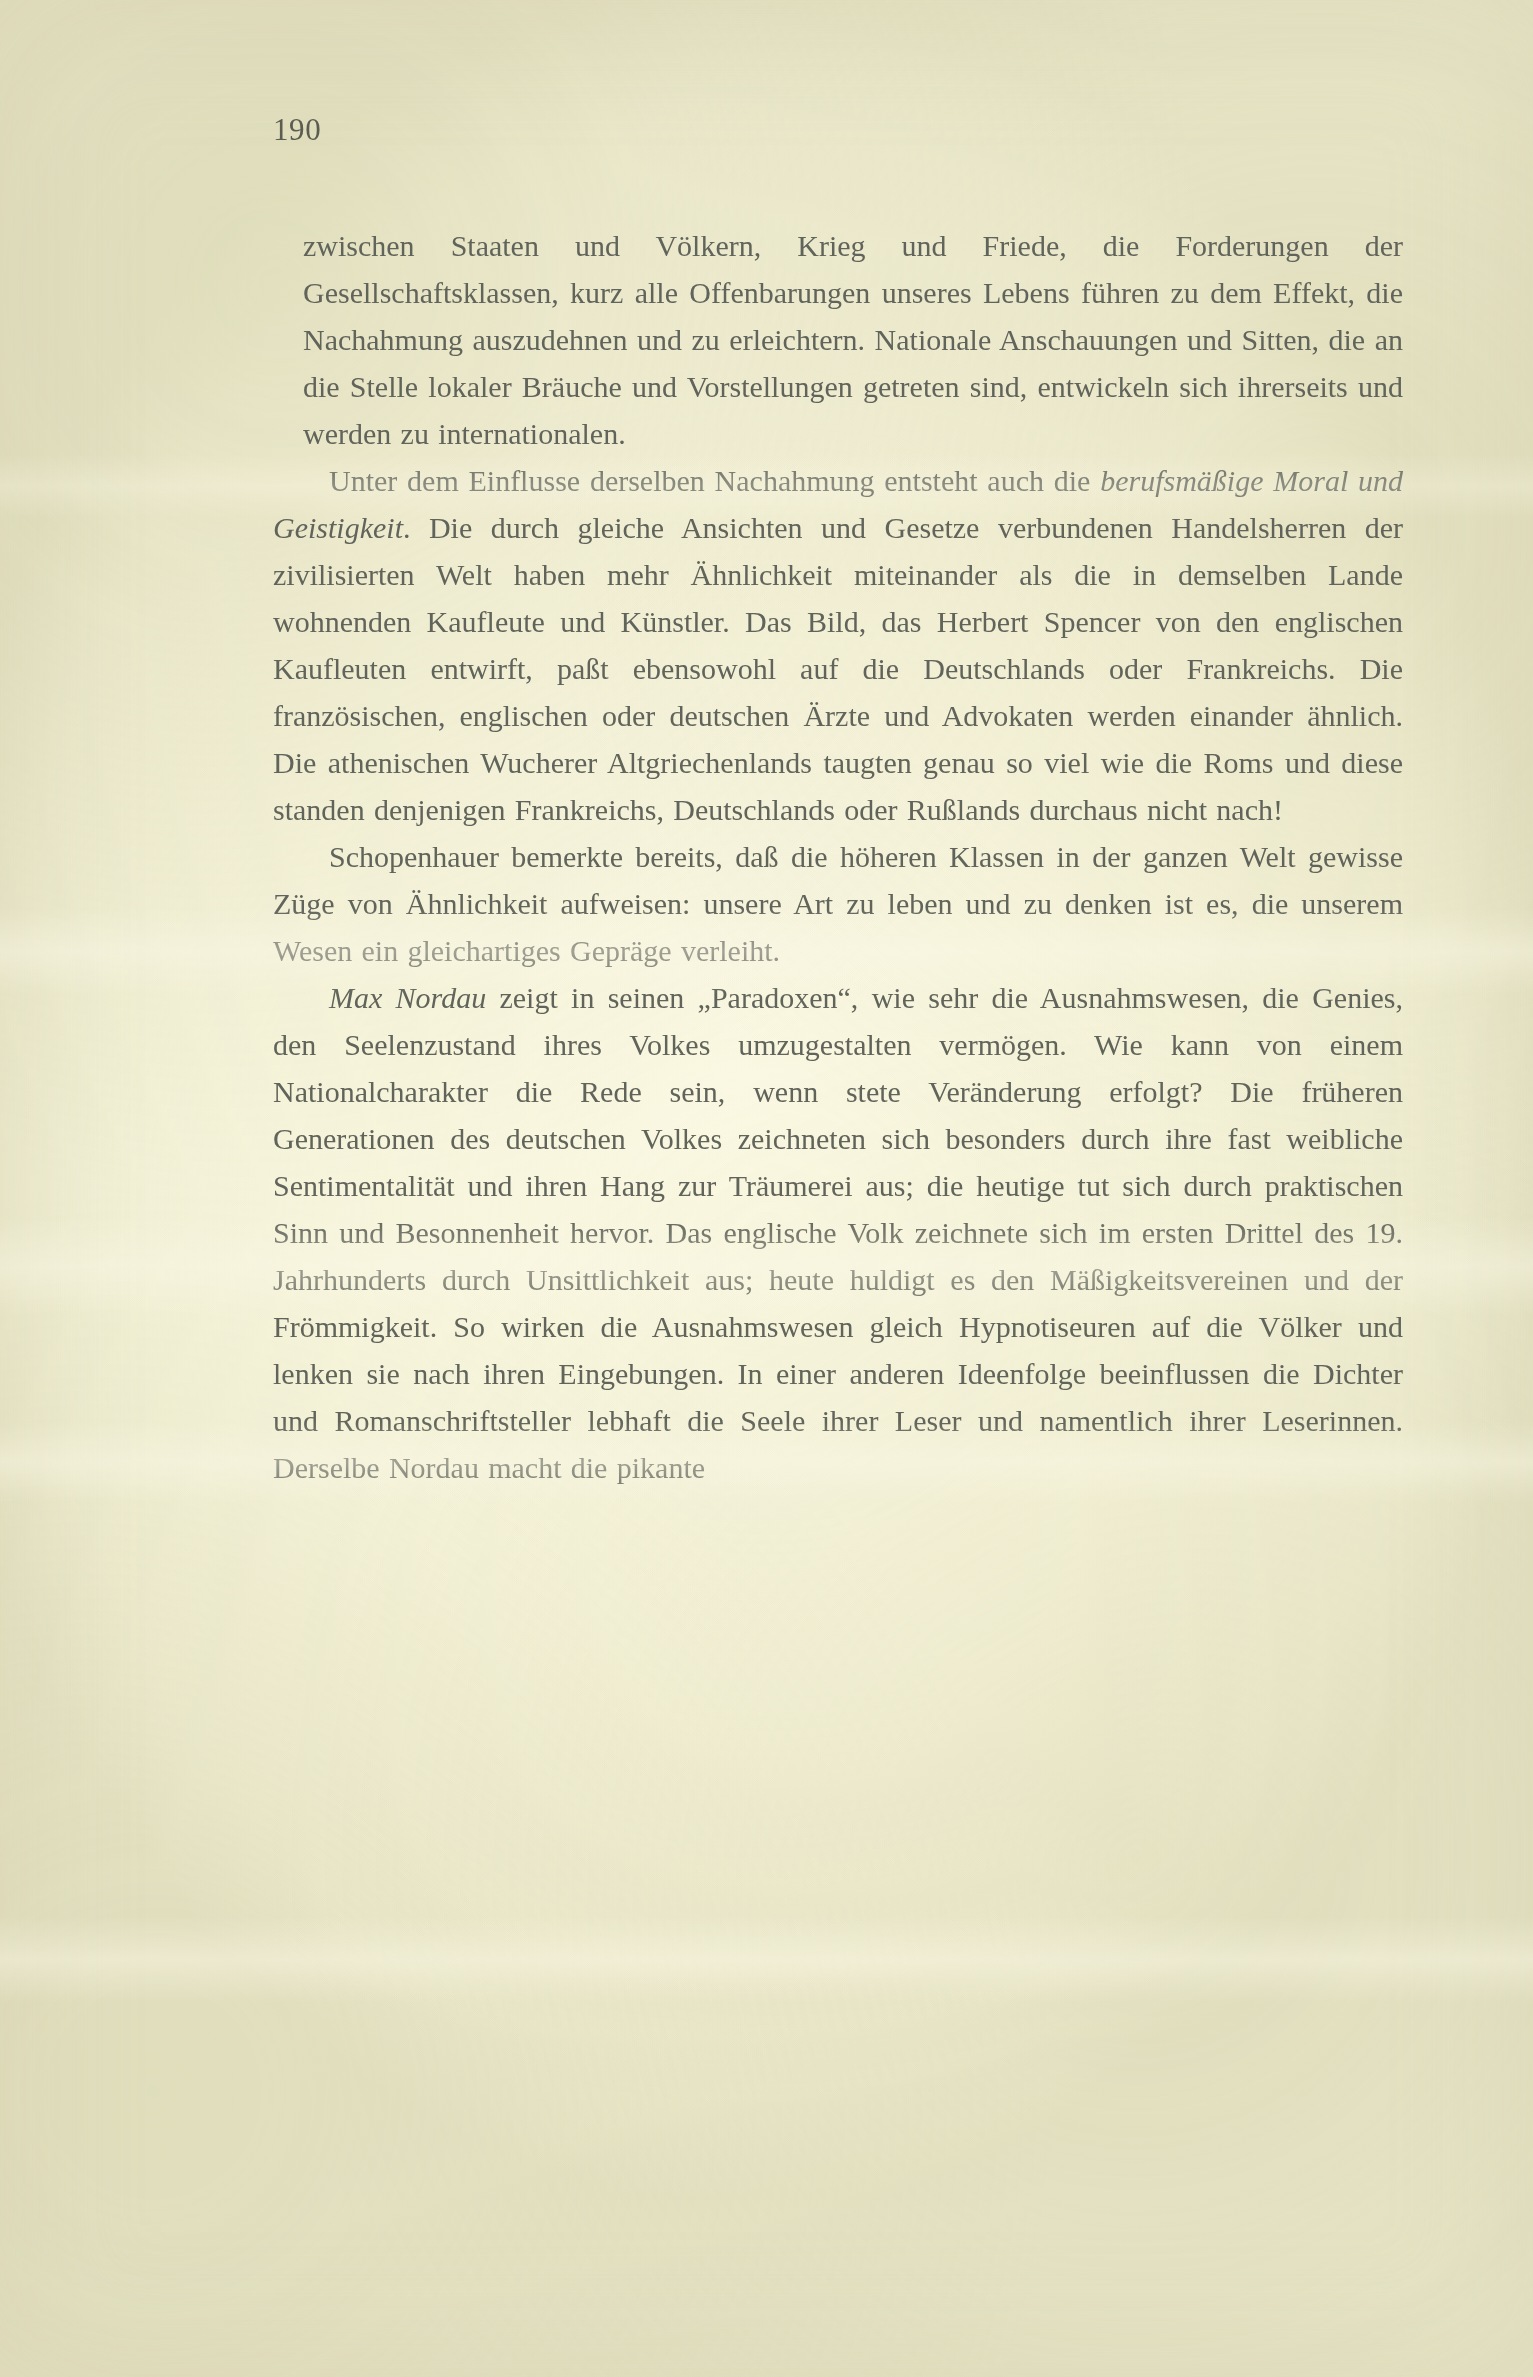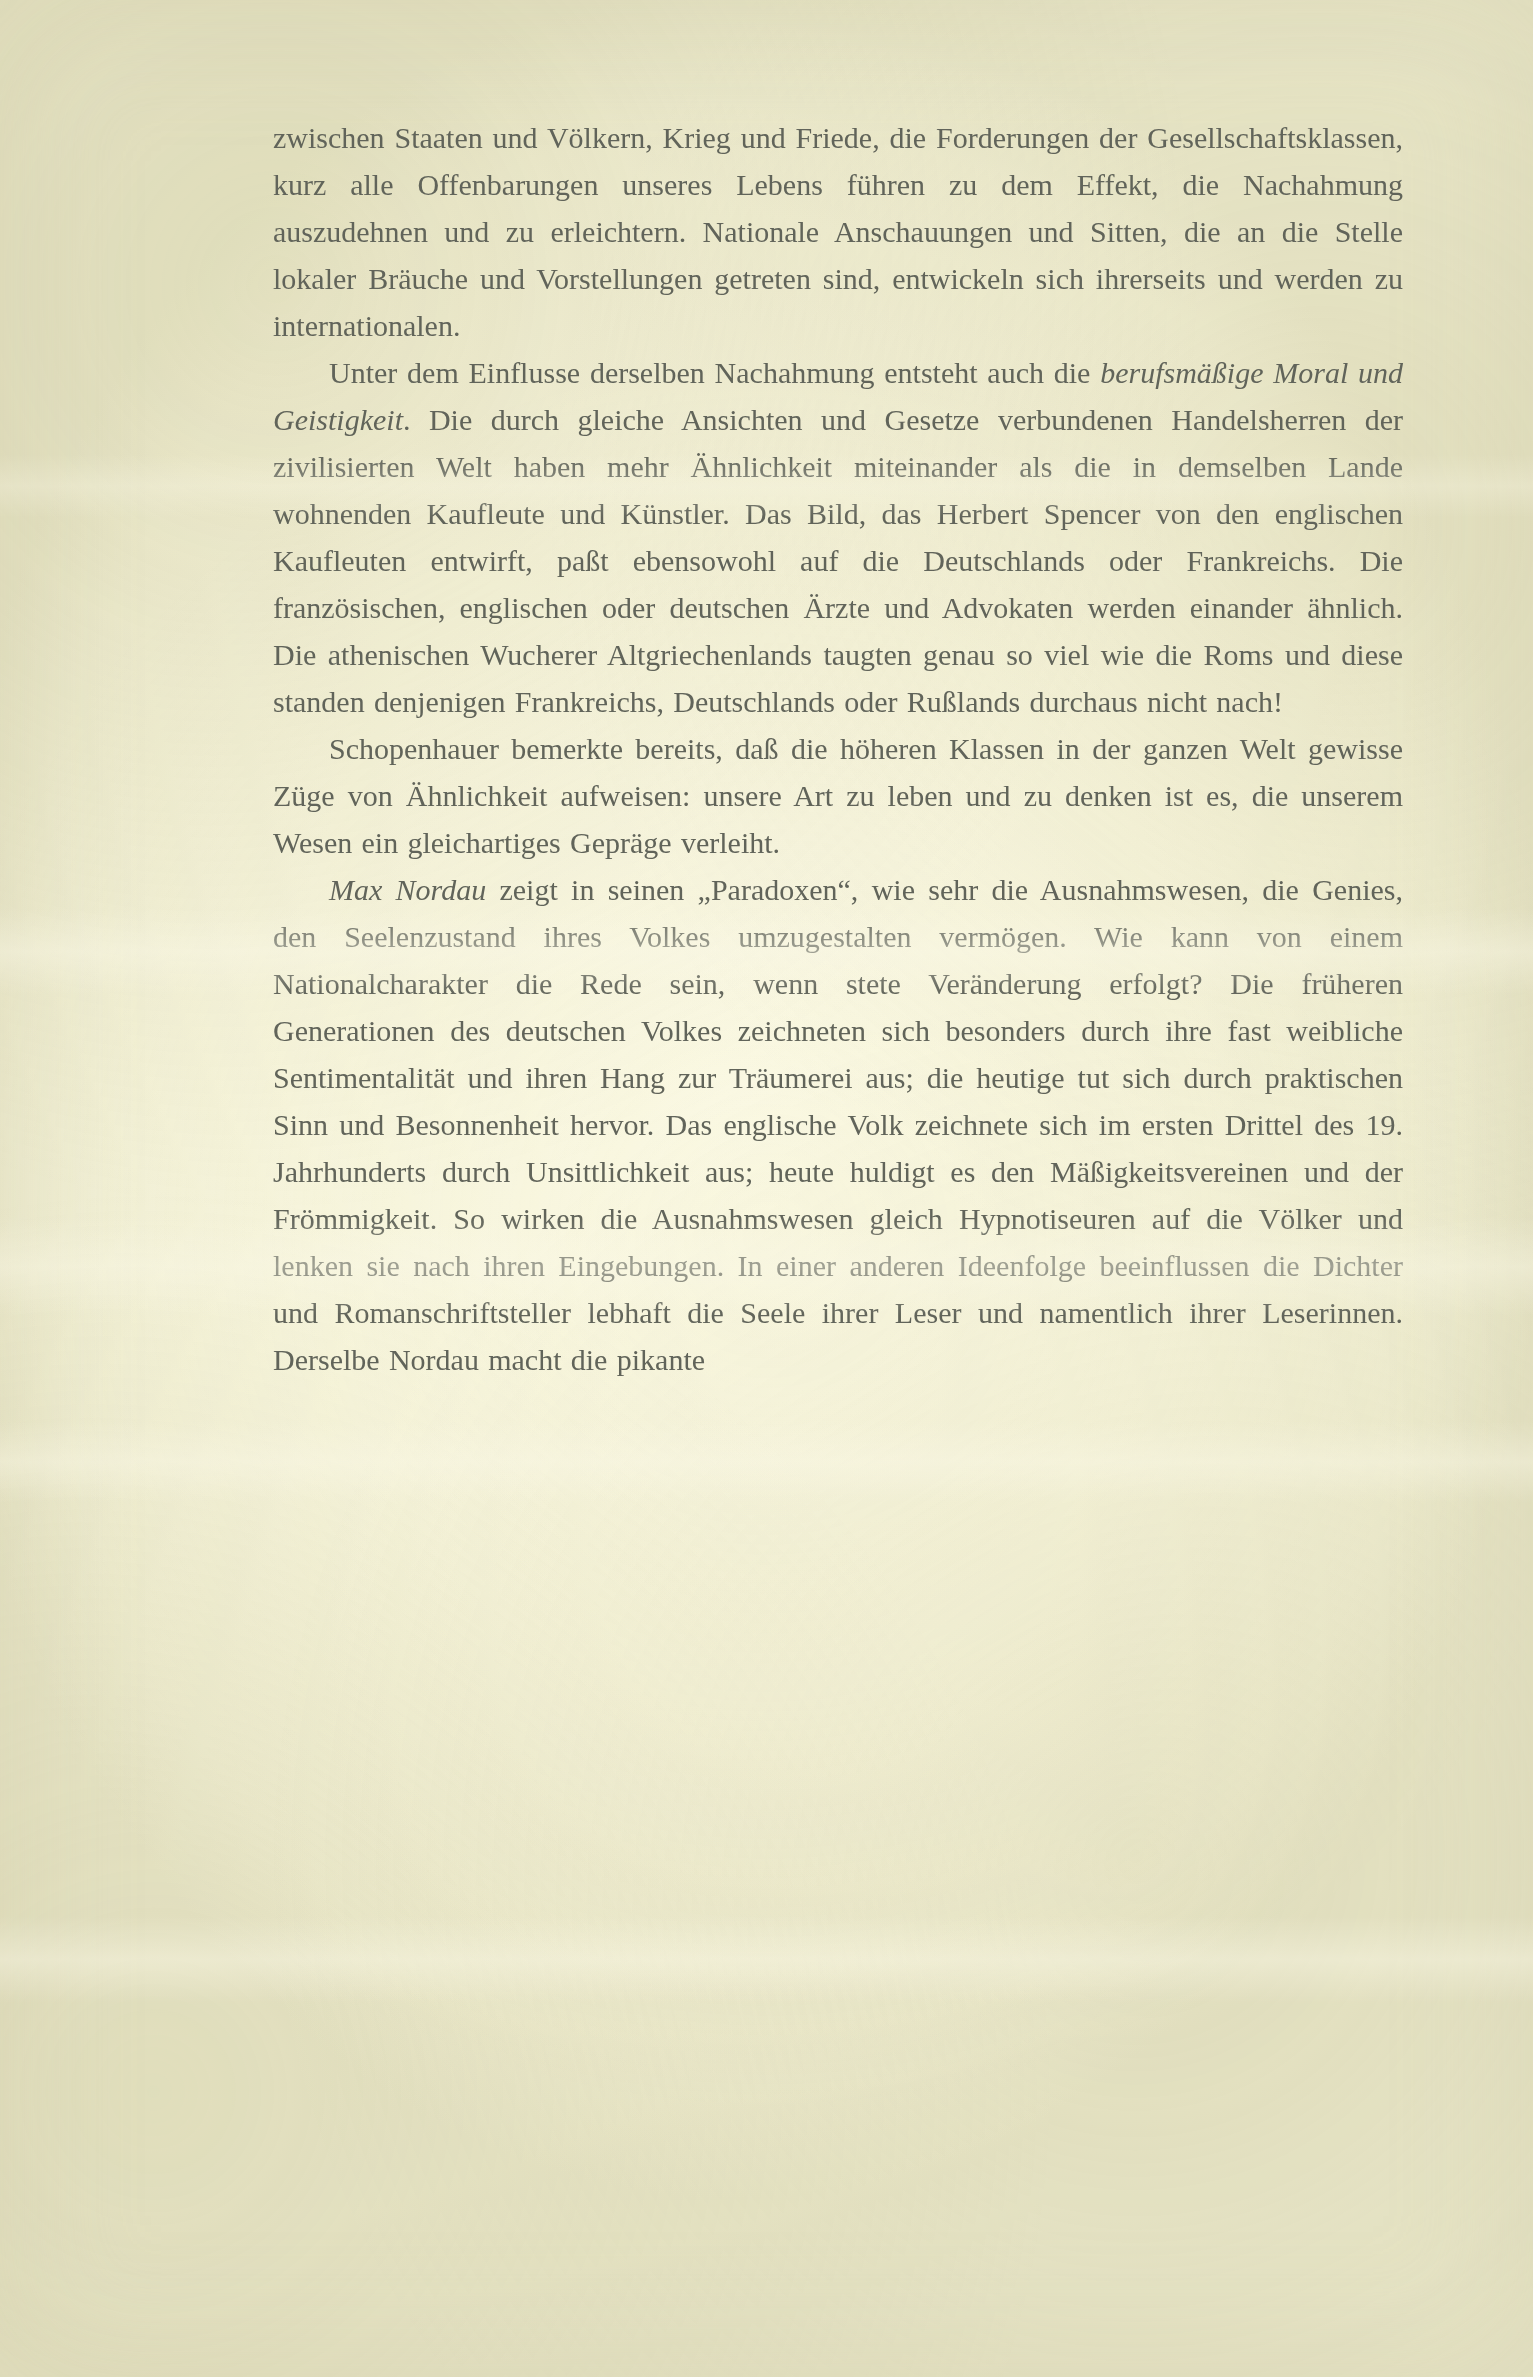--- a/index.html
+++ b/index.html
@@ -70,20 +70,21 @@
   }
 
   p.para {
     margin: 0;
     text-indent: 56px;
     hyphens: manual;
   }
 
   p.para.first {
     text-indent: 0;
+    margin-left: 30px;
   }
 
   em.it {
     font-style: italic;
   }
 
   
   .band {
     position: absolute;
     left: 0;
@@ -104,20 +105,21 @@
 <div class="page">
 
   <div class="band b5"></div>
   <div class="band b1"></div>
   <div class="band b2"></div>
   <div class="band b3"></div>
   <div class="band b4"></div>
 
   <div class="text-block">
 
+    <div class="folio">190</div>
 
     <div class="body-col">
 
       <p class="para first"><span>zwischen Staaten und Völkern, Krieg und Friede, die Forderungen der Gesellschaftsklassen, kurz alle Offenbarungen unseres Lebens führen zu dem Effekt, die Nachahmung auszudehnen und zu erleichtern. Nationale Anschauungen und Sitten, die an die Stelle lokaler Bräuche und Vorstellungen getreten sind, entwickeln sich ihrerseits und werden zu internationalen.</span></p>
 
       <p class="para"><span>Unter dem Einflusse derselben Nachahmung entsteht auch die </span><em class="it">berufsmäßige Moral und Geistigkeit</em><span>. Die durch gleiche Ansichten und Gesetze verbundenen Handelsherren der zivilisierten Welt haben mehr Ähnlichkeit miteinander als die in demselben Lande wohnenden Kaufleute und Künstler. Das Bild, das Herbert Spencer von den englischen Kaufleuten entwirft, paßt ebensowohl auf die Deutschlands oder Frankreichs. Die französischen, englischen oder deutschen Ärzte und Advokaten werden einander ähnlich. Die athenischen Wucherer Altgriechenlands taugten genau so viel wie die Roms und diese standen denjenigen Frankreichs, Deutschlands oder Rußlands durchaus nicht nach!</span></p>
 
       <p class="para"><span>Schopenhauer bemerkte bereits, daß die höheren Klassen in der ganzen Welt gewisse Züge von Ähnlichkeit aufweisen: unsere Art zu leben und zu denken ist es, die unserem Wesen ein gleichartiges Gepräge verleiht.</span></p>
 
       <p class="para"><em class="it">Max Nordau</em><span> zeigt in seinen „Paradoxen“, wie sehr die Ausnahmswesen, die Genies, den Seelenzustand ihres Volkes umzugestalten vermögen. Wie kann von einem Nationalcharakter die Rede sein, wenn stete Veränderung erfolgt? Die früheren Generationen des deutschen Volkes zeichneten sich besonders durch ihre fast weibliche Sentimentalität und ihren Hang zur Träumerei aus; die heutige tut sich durch praktischen Sinn und Besonnenheit hervor. Das englische Volk zeichnete sich im ersten Drittel des 19. Jahrhunderts durch Unsittlichkeit aus; heute huldigt es den Mäßigkeitsvereinen und der Frömmigkeit. So wirken die Ausnahmswesen gleich Hypnotiseuren auf die Völker und lenken sie nach ihren Eingebungen. In einer anderen Ideenfolge beeinflussen die Dichter und Romanschriftsteller lebhaft die Seele ihrer Leser und namentlich ihrer Leserinnen. Derselbe Nordau macht die pikante</span></p>

